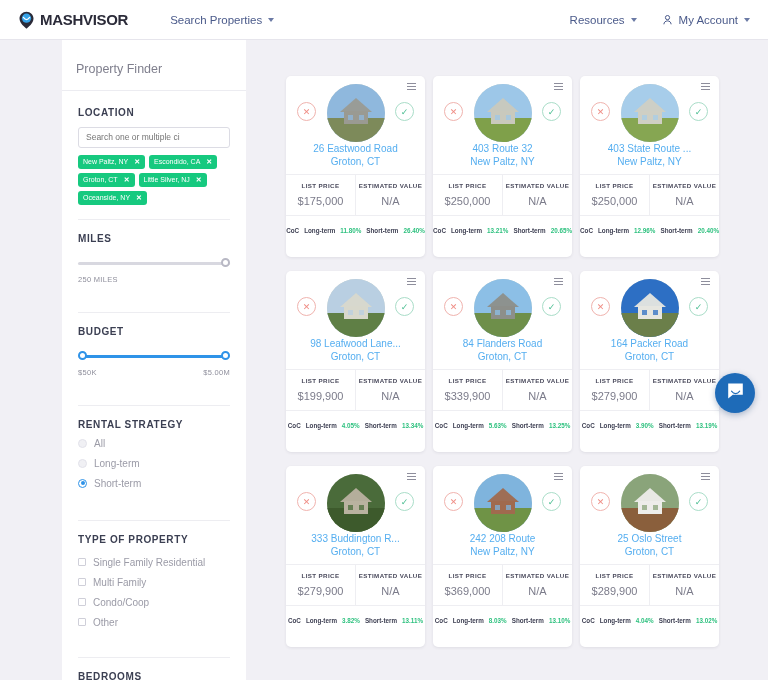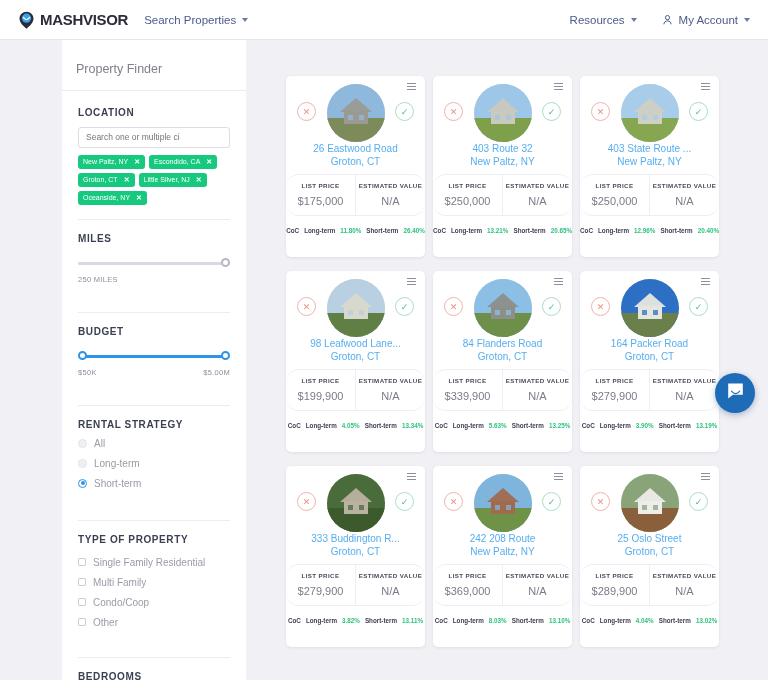--- a/index.html
+++ b/index.html
@@ -27,21 +27,21 @@
   }
   .brand-mark svg { display: block; }
   .brand-text {
     font-size: 15px; font-weight: bold; letter-spacing: -0.3px;
     color: #2b2b39;
   }
   .nav-link {
     font-size: 11.5px; color: #4a5a8a; display: flex; align-items: center;
     gap: 4px; cursor: pointer;
   }
-  .nav-left { margin-left: 16px; }
+  .nav-left { margin-left: 42px; }
   .nav-right { margin-left: auto; display: flex; align-items: center; gap: 26px; }
   .caret {
     width: 0; height: 0; border-left: 3.5px solid transparent;
     border-right: 3.5px solid transparent; border-top: 4px solid #6b7aa5;
     display: inline-block; margin-left: 2px;
   }
   .person-icon { display: inline-flex; margin-right: 3px; }
 
   
   .page { display: flex; height: 640px; }
@@ -166,21 +166,20 @@
   }
   .addr {
     position: absolute; bottom: 4px; left: 0; right: 0; text-align: center;
     color: #55aef0; font-size: 10px; line-height: 13px; cursor: pointer;
   }
   .addr .l2 { display: block; }
 
   .card-prices {
     display: flex; border-top: 1px solid #eeeef2; border-bottom: 1px solid #eeeef2;
     margin-top: 2px;
-    border-radius: 13px;
   }
   .price-col { flex: 1; padding: 7px 0 8px 0; text-align: center; }
   .price-col + .price-col { border-left: 1px solid #eeeef2; }
   .price-head {
     font-size: 6.2px; font-weight: bold; letter-spacing: 0.4px; color: #4a4a5c;
     text-transform: uppercase;
   }
   .price-val { font-size: 11px; color: #7b7b8a; margin-top: 6px; }
 
   .card-coc {

